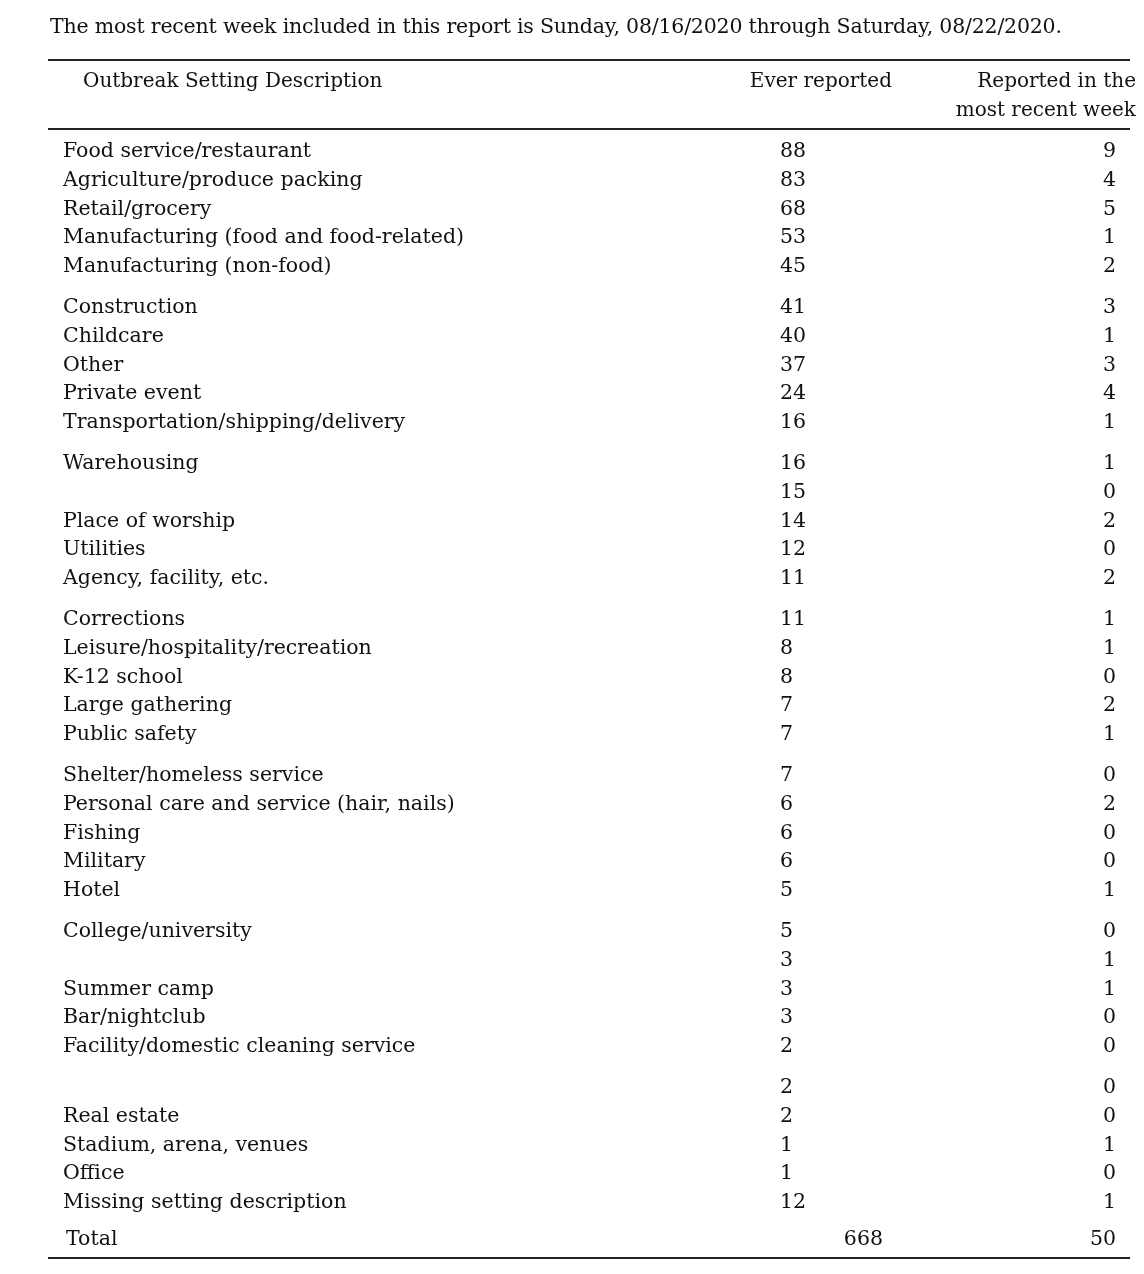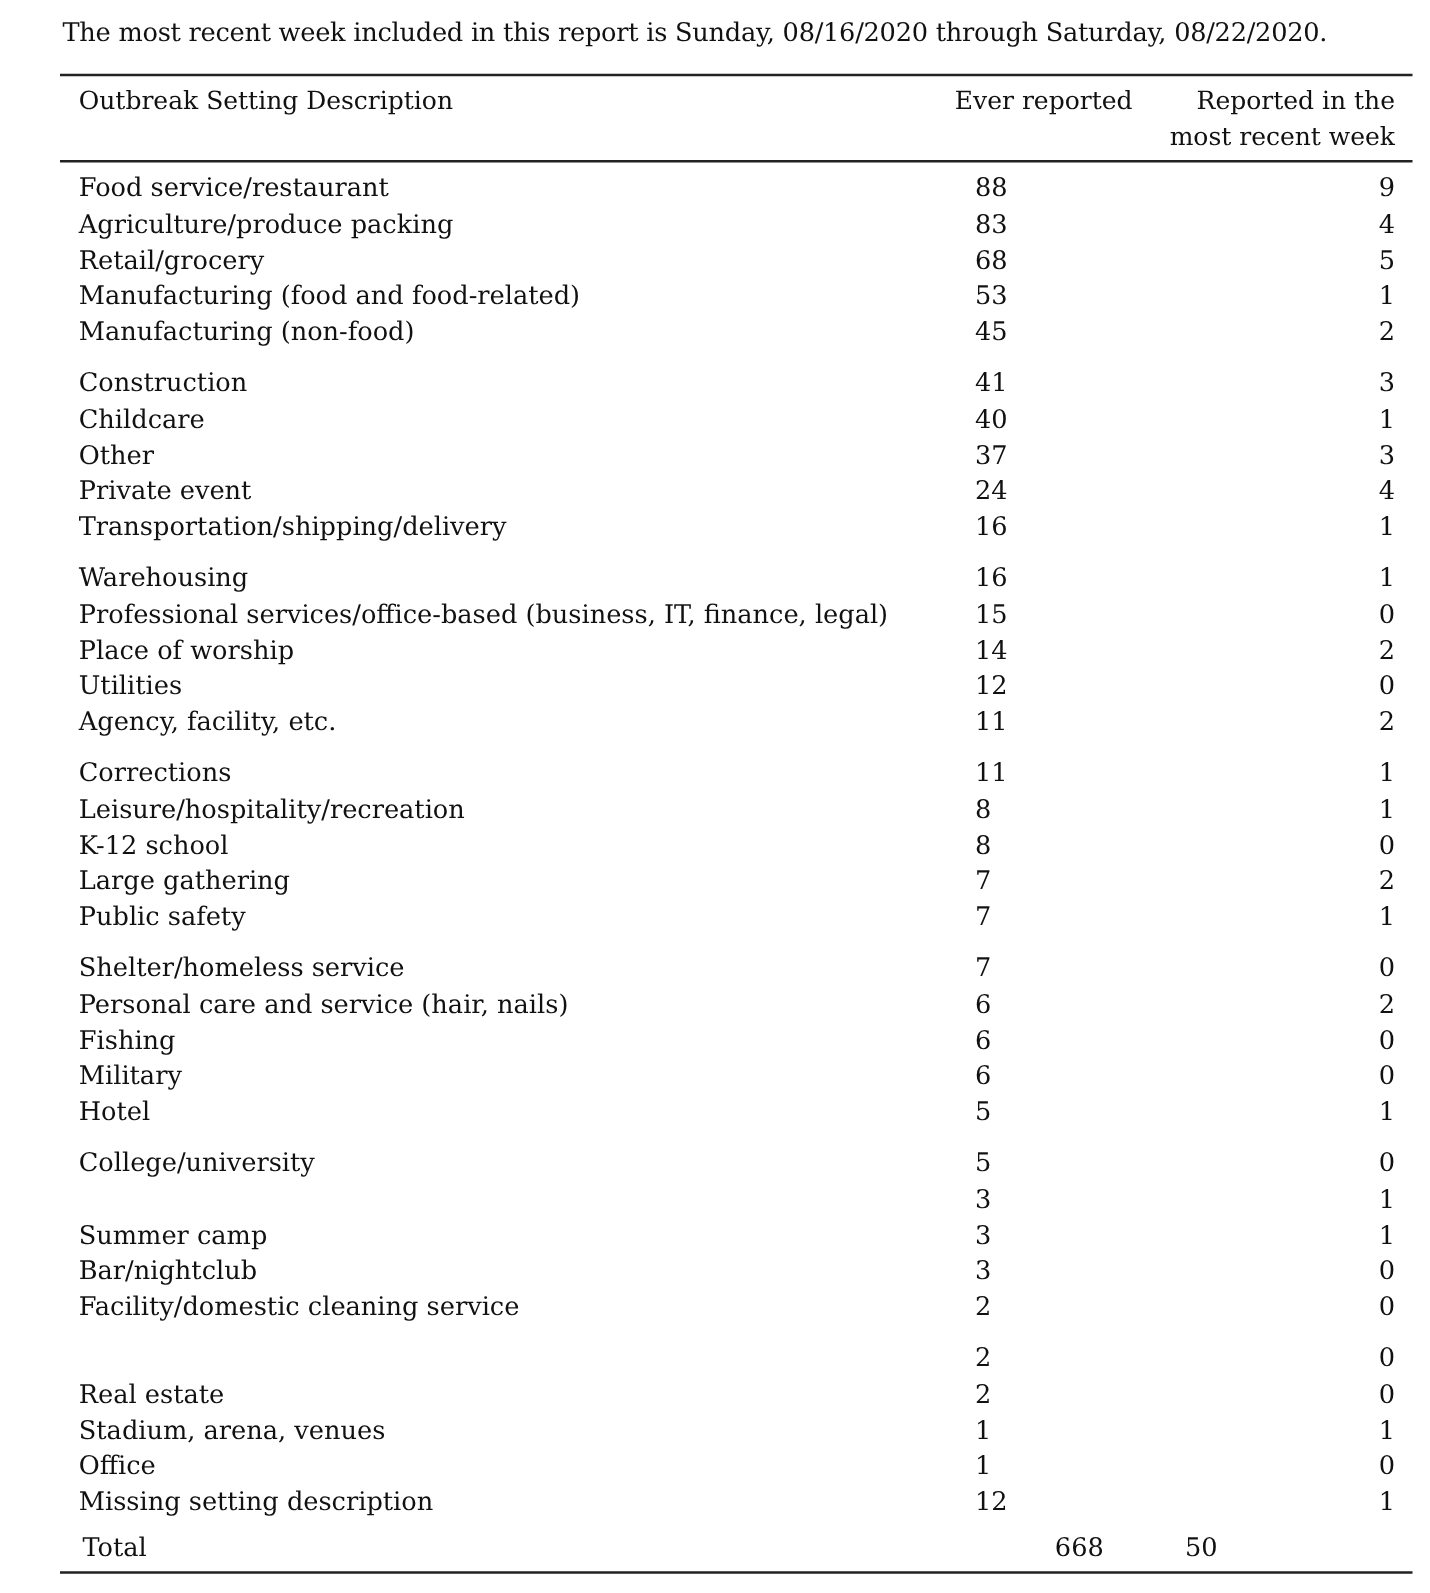--- a/index.html
+++ b/index.html
@@ -9,34 +9,34 @@
     color: #111111;
   }
   .caption {
     position: absolute; left: 50px; top: 14px;
     font-size: 20.5px; letter-spacing: -0.2px; white-space: nowrap;
   }
   .rule { position: absolute; left: 48px; width: 1082px; background: #222; }
   .rule.top { top: 59px; height: 2px; }
   .rule.mid { top: 128px; height: 1.5px; }
   .rule.bot { top: 1257px; height: 2px; }
-  .hdr { position: absolute; font-size: 20px; line-height: 29px; white-space: nowrap; }
+  .hdr { position: absolute; font-size: 20px; line-height: 29px; white-space: nowrap; margin-left: 20px; }
   .hdr.desc { left: 63px; top: 66px; }
-  .hdr.ever { left: 724px; width: 182px; top: 66px; text-align: right; }
+  .hdr.ever { left: 690px; width: 182px; top: 66px; text-align: right; }
   .hdr.week { left: 900px; width: 216px; top: 66px; text-align: right; }
   .body { position: absolute; left: 0; top: 136px; width: 1144px; }
   .group { margin-bottom: 12px; }
   .row { position: relative; height: 28.8px; font-size: 20.5px; line-height: 28.8px; white-space: nowrap; }
   .row .c-desc { position: absolute; left: 63px; }
   .row .c-ever { position: absolute; left: 780px; width: 103px; }
   .row .c-week { position: absolute; left: 1000px; width: 116px; text-align: right; }
   .total { position: absolute; left: 0; top: 1223px; width: 1144px; height: 30px; font-size: 20.5px; line-height: 30px; }
   .total .c-desc { position: absolute; left: 66px; }
   .total .c-ever { position: absolute; left: 780px; width: 103px; text-align: right; }
-  .total .c-week { position: absolute; left: 948px; width: 116px; text-align: left; }
+  .total .c-week { position: absolute; left: 1000px; width: 116px; text-align: right; }
 </style>
 </head>
 <body>
 
 <div class="caption">The most recent week included in this report is Sunday, 08/16/2020 through Saturday, 08/22/2020.</div>
 
 <div class="rule top"></div>
 <div class="hdr desc">Outbreak Setting Description</div>
 <div class="hdr ever">Ever reported</div>
 <div class="hdr week">
@@ -100,21 +100,20 @@
         <span class="c-week">1</span>
       </div>
     </div>
     <div class="group">
       <div class="row">
         <span class="c-desc">Warehousing</span>
         <span class="c-ever">16</span>
         <span class="c-week">1</span>
       </div>
       <div class="row">
-        <span class="c-desc">Professional services/office-based (business, IT, finance, legal)</span>
         <span class="c-ever">15</span>
         <span class="c-week">0</span>
       </div>
       <div class="row">
         <span class="c-desc">Place of worship</span>
         <span class="c-ever">14</span>
         <span class="c-week">2</span>
       </div>
       <div class="row">
         <span class="c-desc">Utilities</span>

